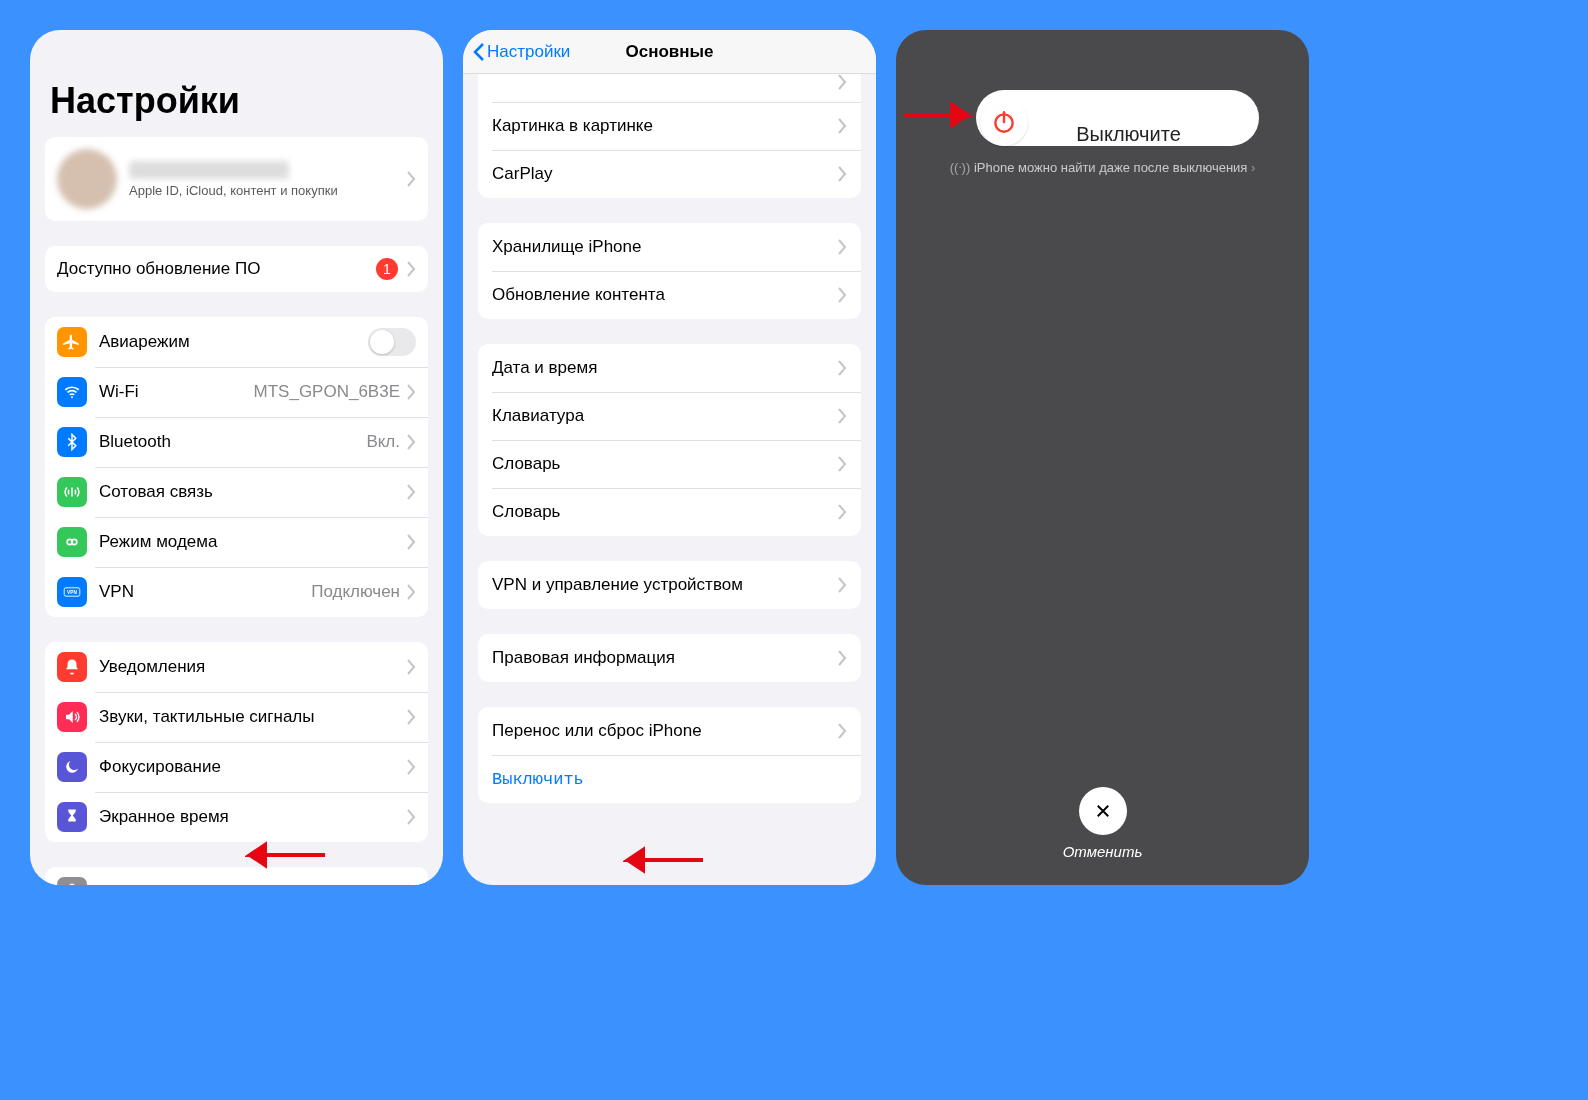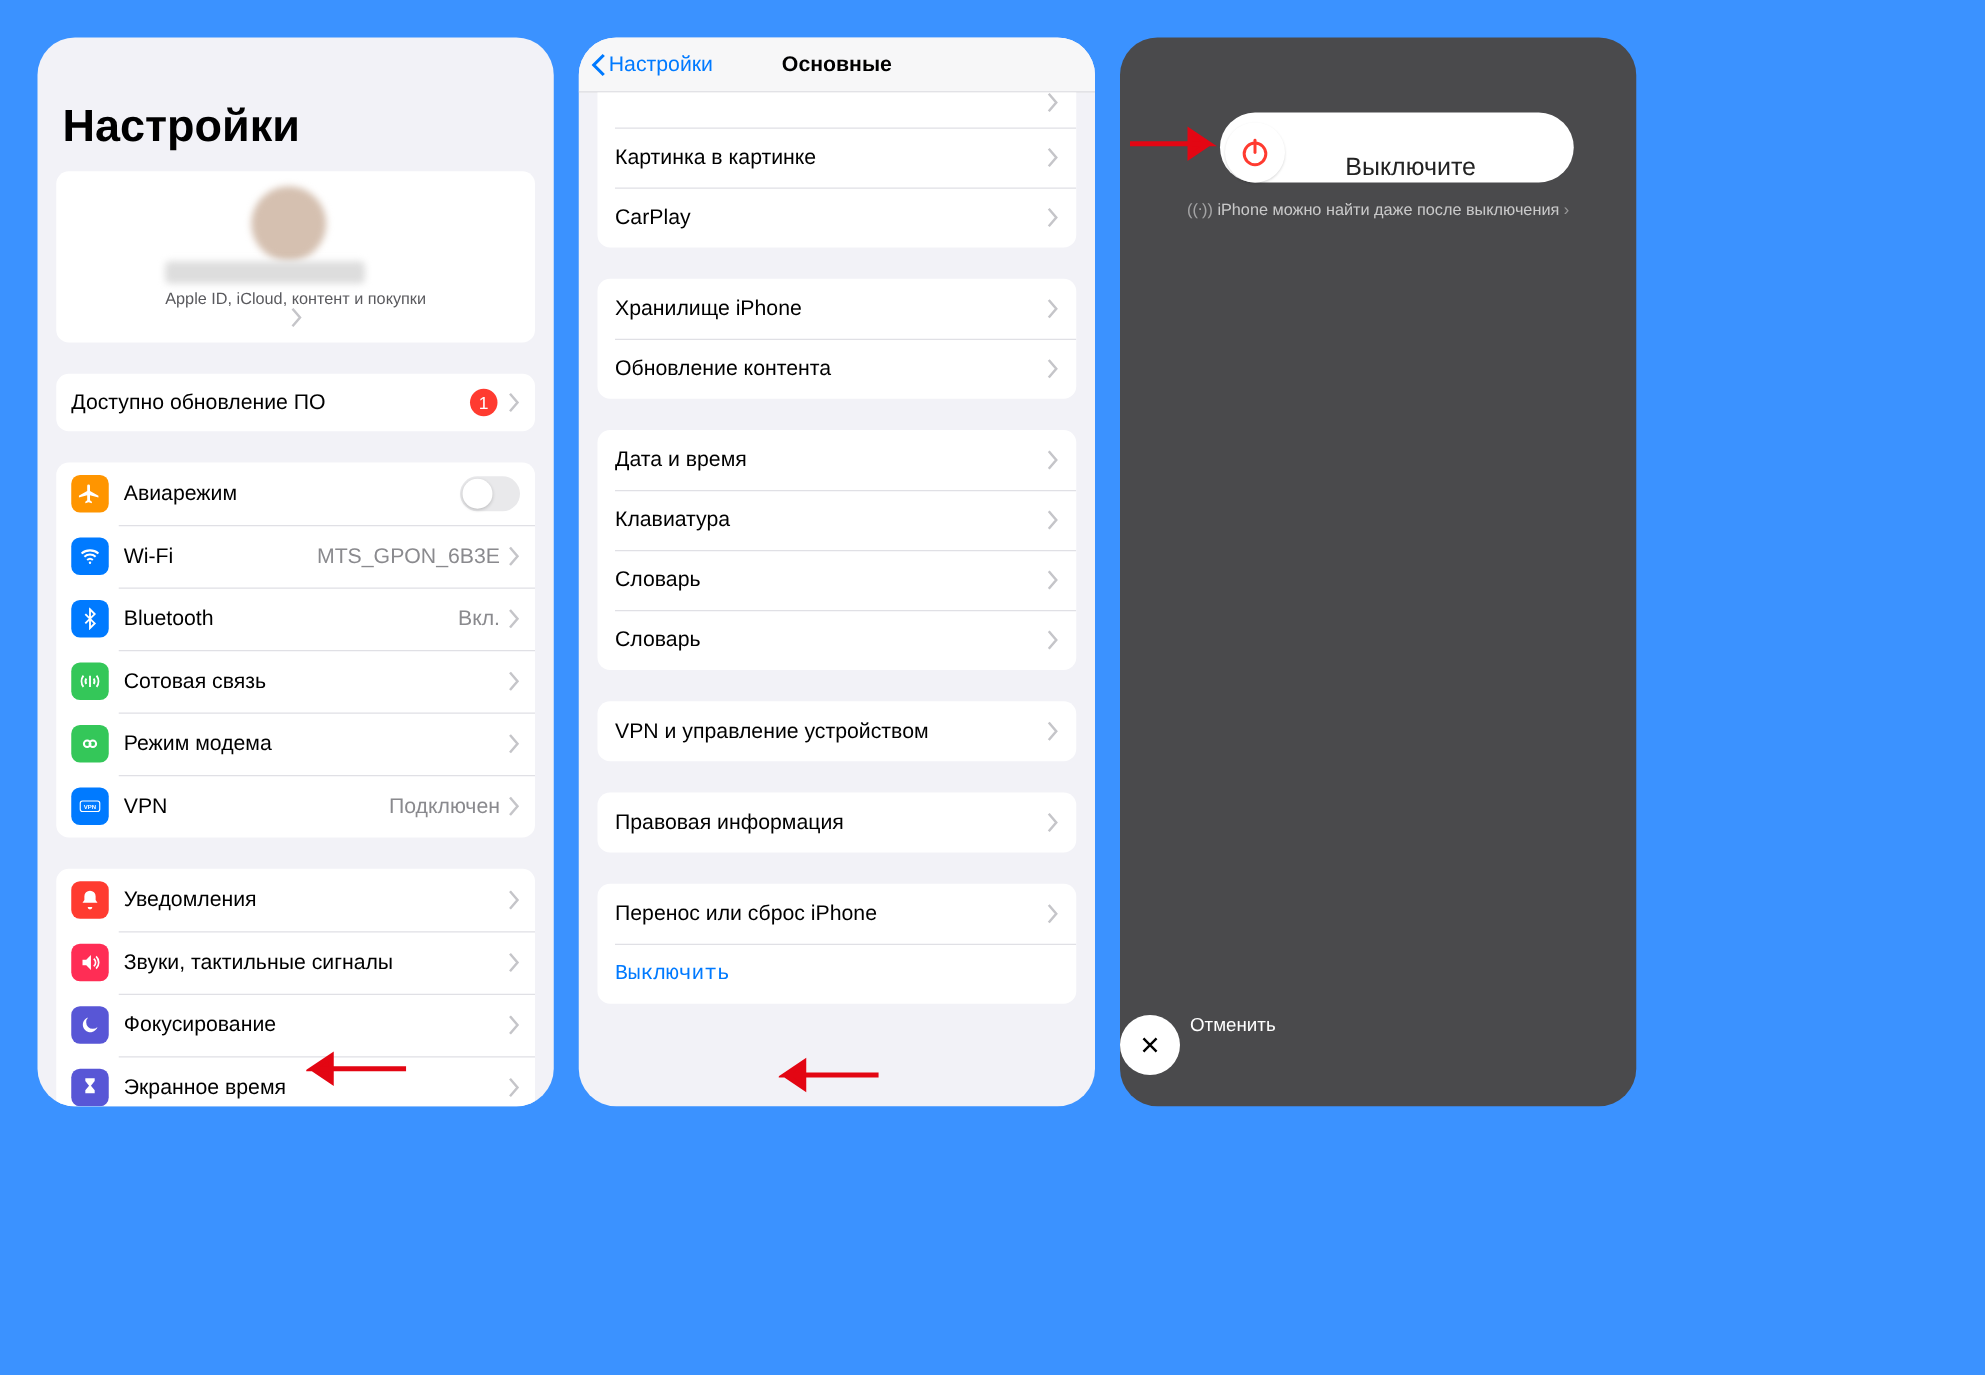--- a/index.html
+++ b/index.html
@@ -104,21 +104,21 @@
   }
   .avatar {
     width: 60px;
     height: 60px;
     border-radius: 30px;
     background: #d5c0b0;
     margin-right: 12px;
     filter: blur(3px);
     flex-shrink: 0;
   }
-  .account-row { padding: 12px; flex-direction: column; }
+  .account-row { padding: 12px; }
   .account-txt { flex: 1; }
   .account-name {
     height: 18px;
     width: 160px;
     background: #ddd;
     border-radius: 4px;
     filter: blur(3px);
     margin-bottom: 4px;
   }
   .account-sub { font-size: 13px; color: #5a5a5e; }
@@ -188,23 +188,24 @@
     text-align: center;
     color: rgba(255,255,255,.7);
     font-size: 13px;
   }
   .cancel-wrap {
     position: absolute;
     bottom: 25px;
     left: 0;
     right: 0;
     display: flex;
-    flex-direction: row;
-    align-items: flex-start;
+    flex-direction: column;
+    align-items: center;
     gap: 8px;
+    font-style: italic;
   }
   .cancel-btn {
     width: 48px;
     height: 48px;
     border-radius: 24px;
     background: #fff;
     display: flex;
     align-items: center;
     justify-content: center;
     cursor: pointer;

